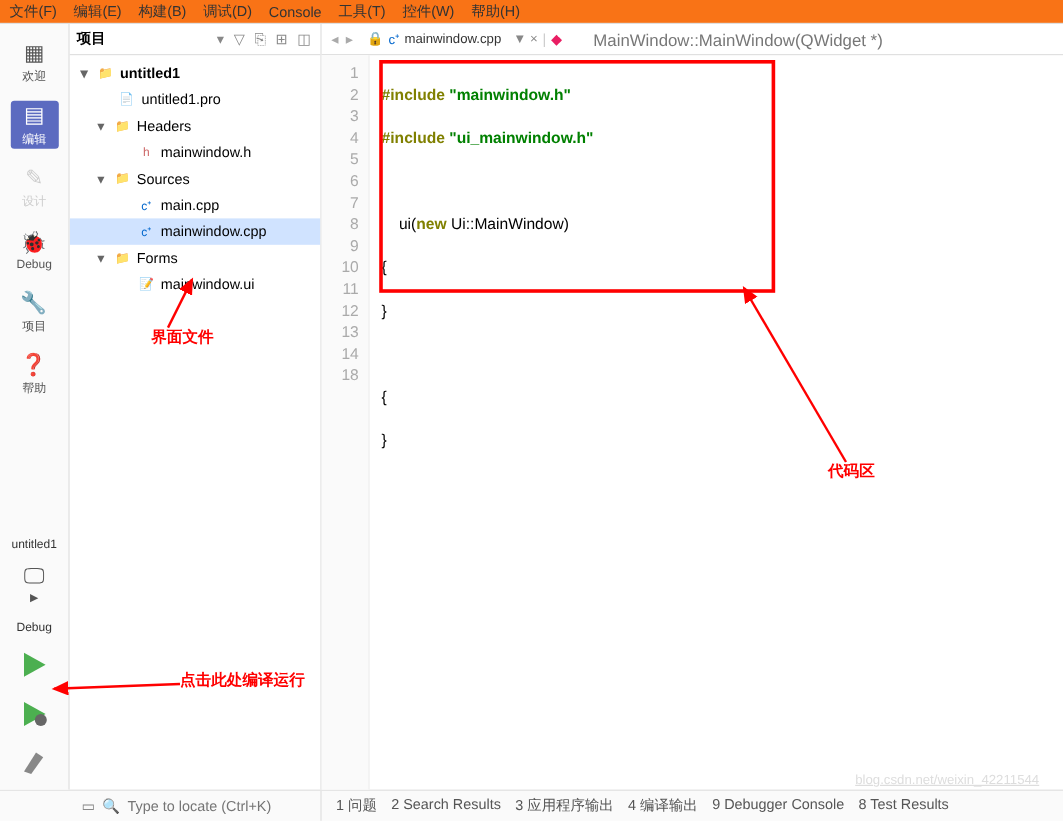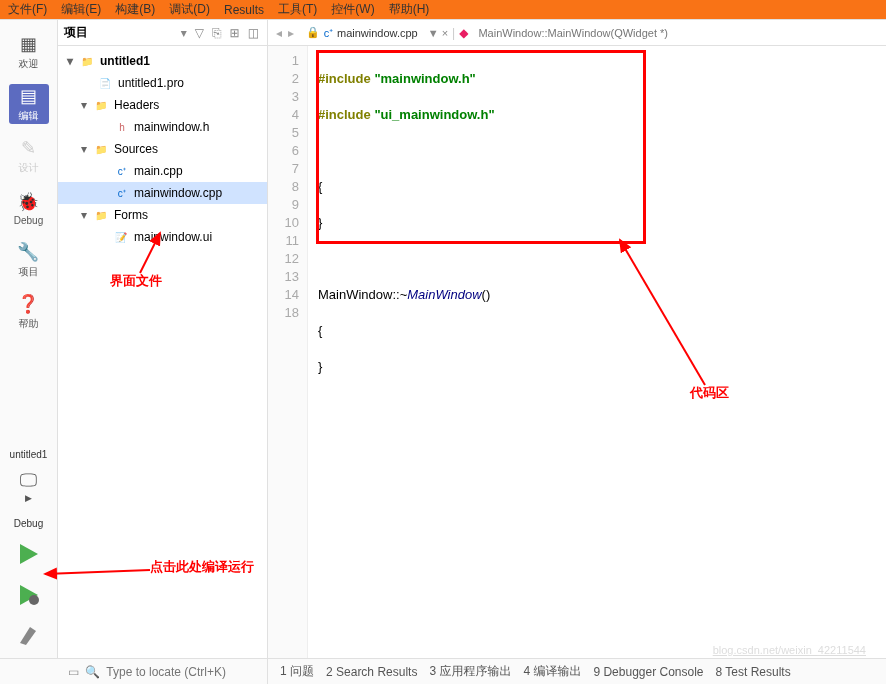--- a/index.html
+++ b/index.html
@@ -27,48 +27,48 @@
 .indent-2 { padding-left: 36px; }
 .indent-3 { padding-left: 52px; }
 .tw { width: 12px; text-align: center; color: #666; }
 .file-ico { width: 16px; height: 16px; margin: 0 4px; display: inline-flex; align-items: center; justify-content: center; font-size: 10px; }
 .editor-area { flex: 1; display: flex; flex-direction: column; position: relative; }
 .editor-tabs { height: 26px; display: flex; align-items: center; padding: 0 6px; border-bottom: 1px solid #e0e0e0; gap: 4px; }
 .nav-arrows { display: flex; gap: 2px; color: #aaa; }
 .nav-arrow { cursor: pointer; padding: 0 2px; }
 .tab { display: flex; align-items: center; gap: 4px; padding: 2px 6px; font-size: 11px; color: #555; }
 .tab-active { color: #333; }
-.breadcrumb { color: #777; font-size: 11px; margin-left: 6px; }
+.breadcrumb { color: #777; font-size: 14px; margin-left: 22px; }
 .code-container { flex: 1; display: flex; position: relative; }
 .gutter { width: 40px; background: #fafafa; color: #aaa; text-align: right; padding: 6px 8px 0 0; font-family: Consolas, monospace; font-size: 13px; line-height: 18px; border-right: 1px solid #eee; }
 .code { flex: 1; padding: 6px 10px 0 10px; font-family: Consolas, monospace; font-size: 13px; line-height: 18px; white-space: pre; position: relative; }
 .kw { color: #808000; font-weight: bold; }
 .str { color: #008000; font-weight: bold; }
 .fn { color: #800000; font-weight: bold; }
 .it { font-style: italic; color: #000080; }
 .red-box { position: absolute; border: 2px solid red; pointer-events: none; }
 .red-box.code-box { top: 4px; left: 48px; width: 330px; height: 194px; border-width: 3px; }
 .annot { position: absolute; color: red; font-weight: bold; font-size: 13px; pointer-events: none; }
 .arrow-svg { position: absolute; pointer-events: none; }
 .status-bar { height: 26px; border-top: 1px solid #e0e0e0; display: flex; align-items: center; background: #fafafa; }
 .status-left { width: 268px; display: flex; align-items: center; gap: 6px; padding-left: 68px; border-right: 1px solid #e0e0e0; height: 100%; }
 .search-box { flex: 1; border: none; background: transparent; color: #1d4ed8; font-size: 12px; outline: none; }
-.status-right { flex: 1; display: flex; align-items: center; gap: 12px; padding-left: 12px; font-size: 12px; color: #555; }
+.status-right { flex: 1; display: flex; gap: 12px; padding-left: 12px; font-size: 12px; color: #555; }
 .status-tab { cursor: pointer; }
 .watermark { position: absolute; right: 20px; bottom: 30px; color: #ddd; font-size: 11px; pointer-events: none; text-decoration: underline; }
 </style>
 </head>
 <body>
 
 <div class="menu-bar">
   <span class="menu-item">文件(F)</span>
   <span class="menu-item">编辑(E)</span>
   <span class="menu-item">构建(B)</span>
   <span class="menu-item">调试(D)</span>
-  <span class="menu-item">Results</span>
+  <span class="menu-item">Console</span>
   <span class="menu-item">工具(T)</span>
   <span class="menu-item">控件(W)</span>
   <span class="menu-item">帮助(H)</span>
 </div>
 
 <div class="main">
   <div class="left-rail">
     <div class="rail-btn">
         <span class="ico">▦</span>
         <span>欢迎</span>
@@ -198,24 +198,24 @@
           <div>11</div>
           <div>12</div>
         <div>13</div>
           <div>14</div>
           <div>18</div>
       </div>
       <div class="code">
 <div><span class="kw">#include</span> <span class="str">"mainwindow.h"</span></div>
 <div><span class="kw">#include</span> <span class="str">"ui_mainwindow.h"</span></div>
 <div> </div>
+<div><span>    ui(</span><span class="kw">new</span><span> Ui::MainWindow)</span></div>
 <div>{</div>
 <div>}</div>
 <div> </div>
-<div><span>MainWindow::~</span><span class="it">MainWindow</span><span>()</span></div>
 <div>{</div>
 <div>}</div>
 <div> </div>
       </div>
       <div class="red-box code-box"></div>
     </div>
   </div>
 </div>
 
 <div class="status-bar">
@@ -227,21 +227,21 @@
   <div class="status-right">
     <span class="status-tab">1 问题</span>
     <span class="status-tab">2 Search Results</span>
     <span class="status-tab">3 应用程序输出</span>
     <span class="status-tab">4 编译输出</span>
     <span class="status-tab">9 Debugger Console</span>
     <span class="status-tab">8 Test Results</span>
   </div>
 </div>
 
-<div class="annot" style="top:272px;left:110px">界面文件</div>
+<div class="annot" style="top:272px;left:126px">界面文件</div>
 <svg class="arrow-svg" style="top:228px;left:100px" width="70" height="50">
     <defs>
       <marker id="ah1" markerWidth="8" markerHeight="8" refX="6" refY="3" orient="auto">
         <polygon points="0,0 7,3 0,6" fill="red"></polygon>
       </marker>
     </defs>
     <line x1="40" y1="45" x2="60" y2="5" stroke="red" stroke-width="2" marker-end="url(#ah1)"></line>
   </svg>
 
 <div class="annot" style="top:384px;left:690px">代码区</div>

